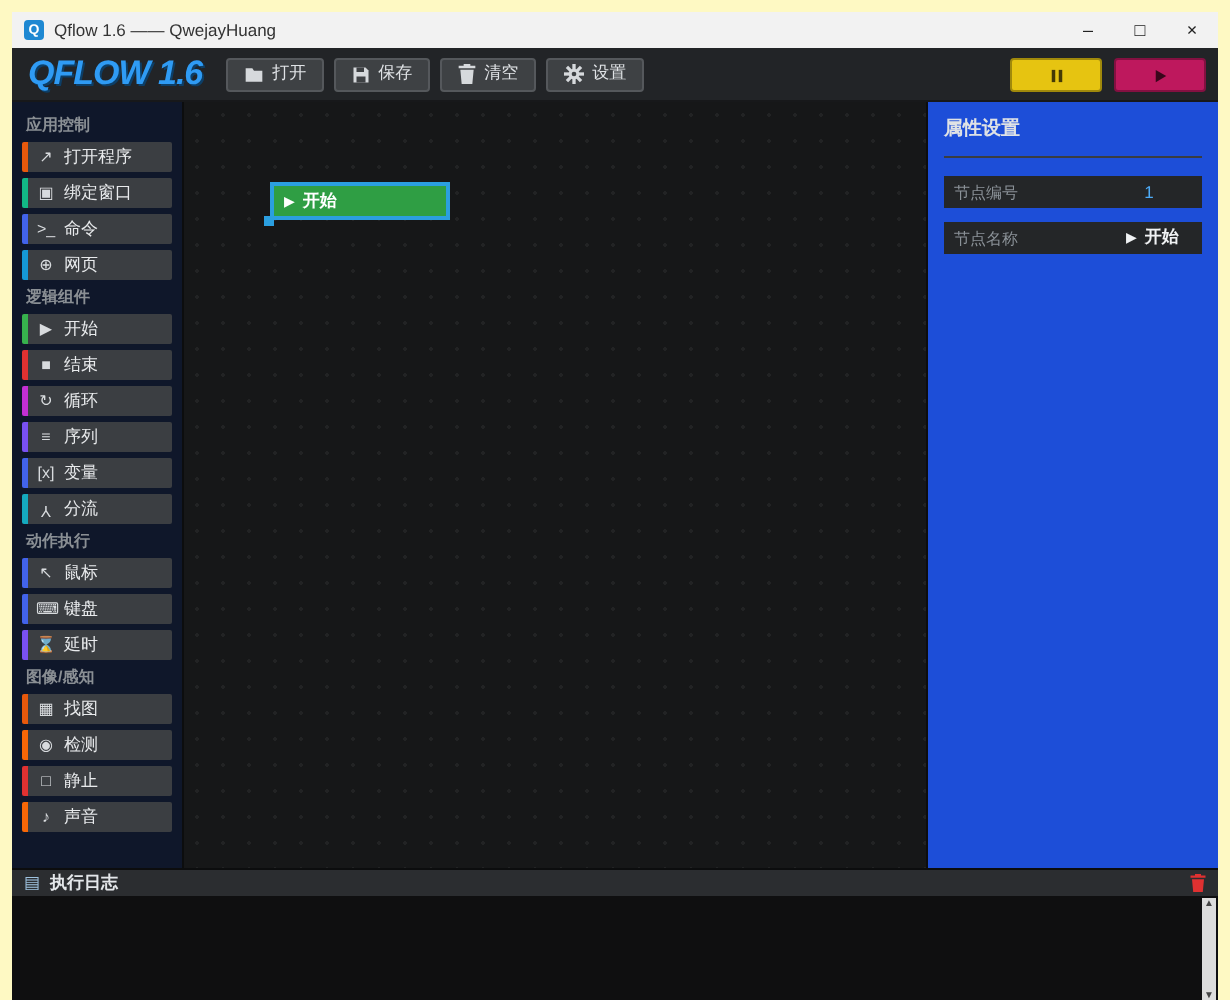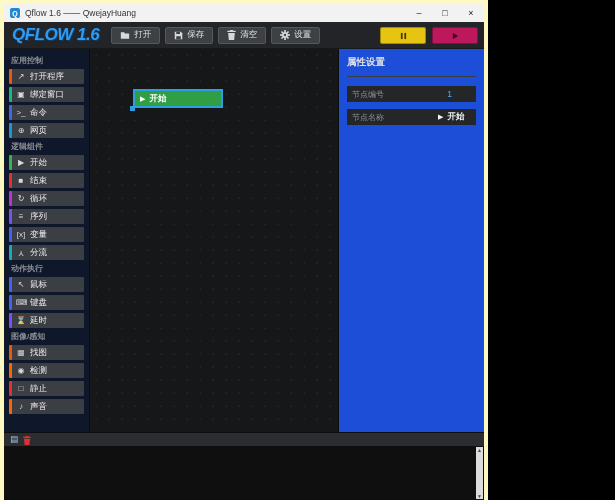--- a/index.html
+++ b/index.html
@@ -1,18 +1,18 @@
 <!DOCTYPE html>
 <html><head>
 <meta charset="utf-8">
 <style>
   * { margin:0; padding:0; box-sizing:border-box; }
   html,body { width:615px; height:500px; overflow:hidden; background:#000;
     font-family:"Liberation Sans","DejaVu Sans",sans-serif; }
-  .window { position:relative; width:488px; height:500px; background:#000; border:4px solid #fef9c3; }
+  .window { position:relative; width:615px; height:500px; background:#000; border:6px solid #fef9c3; }
 
   
   .titlebar { height:18px; background:#f2f2f2; display:flex; align-items:center; padding-left:6px; }
   .app-icon { width:10px; height:10px; background:#1e88d2; border-radius:2px; color:#fff; font-size:7px;
     font-weight:bold; display:flex; align-items:center; justify-content:center; margin-right:5px; }
   .win-title { font-size:8.5px; color:#333; flex:1; }
   .win-btn { width:26px; height:18px; display:flex; align-items:center; justify-content:center;
     font-size:9px; color:#222; cursor:default; }
 
   
@@ -254,20 +254,21 @@
         <span class="prop-val-name">
           <span class="ph">▶</span>
           <span>开始</span>
         </span>
       </div>
     </div>
   </div>
 
   <div class="log-header">
     <span class="log-icon">▤</span>
+    <span class="log-title">执行日志</span>
     <span>
       <svg width="8" height="9" viewBox="0 0 10 12">
           <path fill="#e03131" d="M3 0h4v1h3v1.5H0V1h3zM1 3.5h8L8.2 12H1.8z"></path>
         </svg>
     </span>
   </div>
   <div class="log-body">
     <div class="scrollbar">
       <span class="sb-arrow">▲</span>
       <span class="sb-arrow">▼</span>

